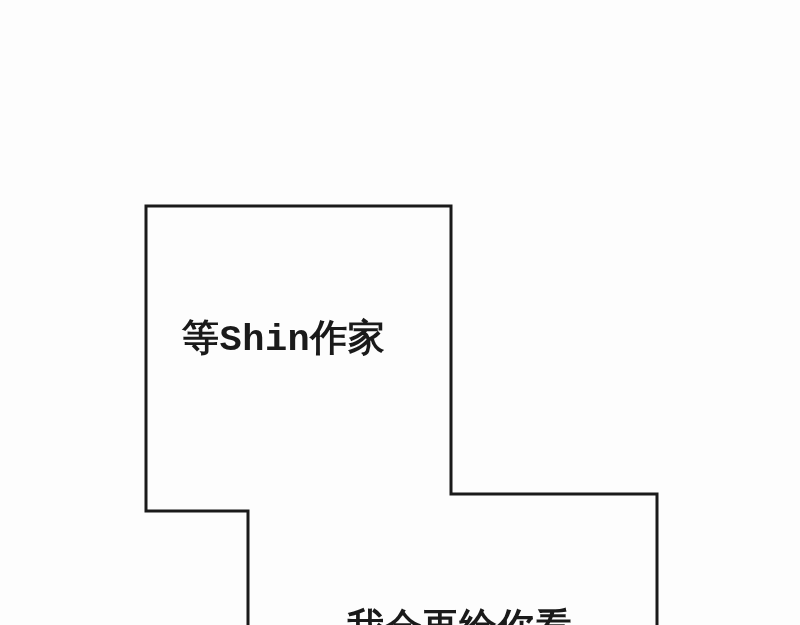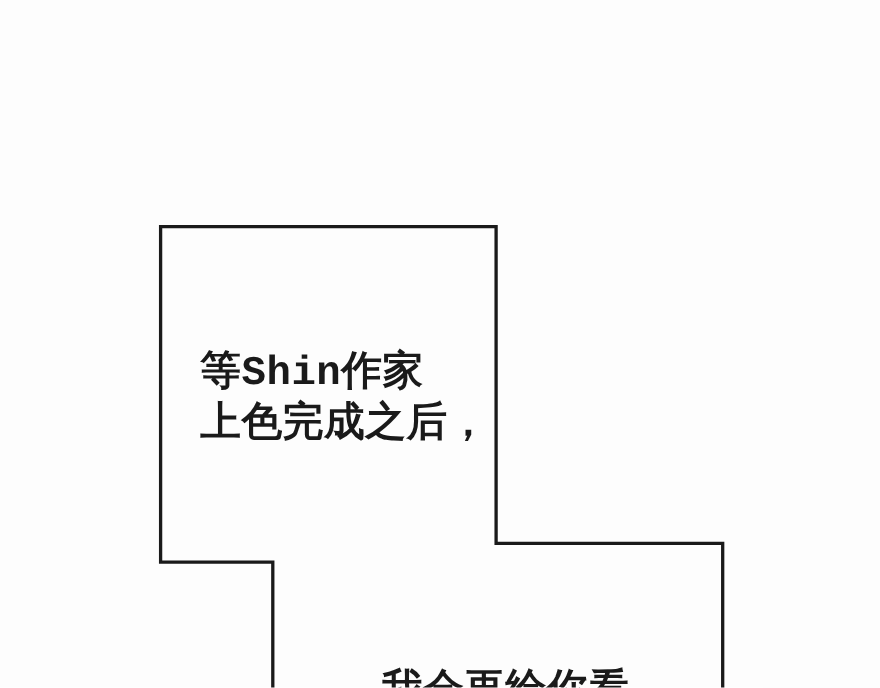--- a/index.html
+++ b/index.html
@@ -47,18 +47,17 @@
 <body>
 
 <div class="stage">
 
   <svg class="outline-svg" width="800" height="625" viewBox="0 0 800 625" xmlns="http://www.w3.org/2000/svg">
     <path d="M248 630 L248 511 L146 511 L146 206 L451 206 L451 494 L657 494 L657 630" fill="#fdfdfd" stroke="#1a1a1a" stroke-width="3" stroke-linejoin="miter"></path>
   </svg>
 
   <div class="bubble-text">
     <div>等Shin作家</div>
-    <div>上色完成之后，</div>
   </div>
 
   <div class="bubble-text-clipped">我会再给你看</div>
 
 </div>
 
 </body></html>

